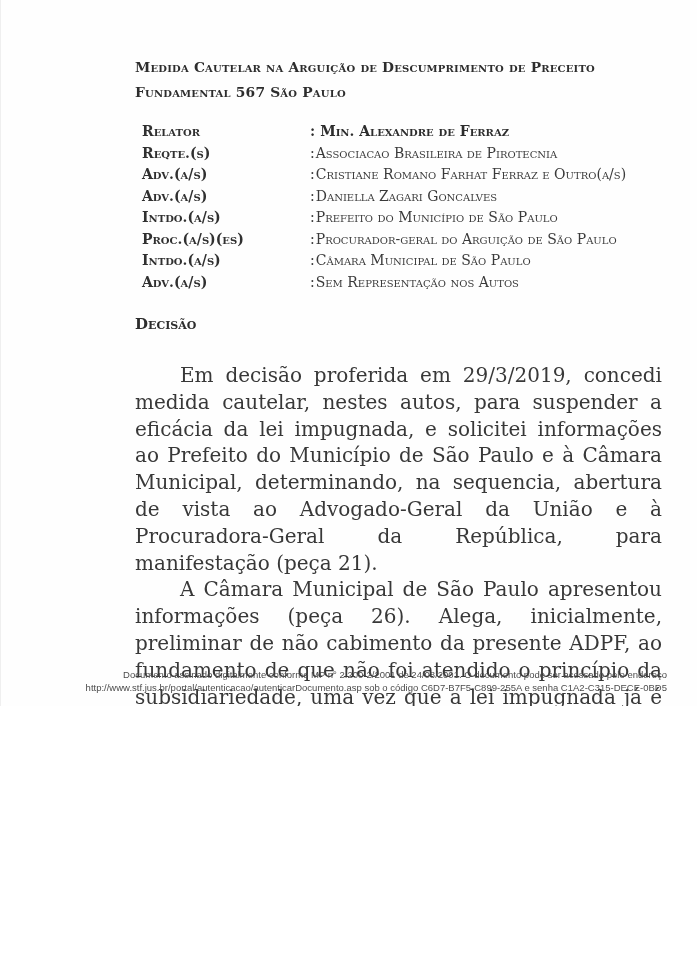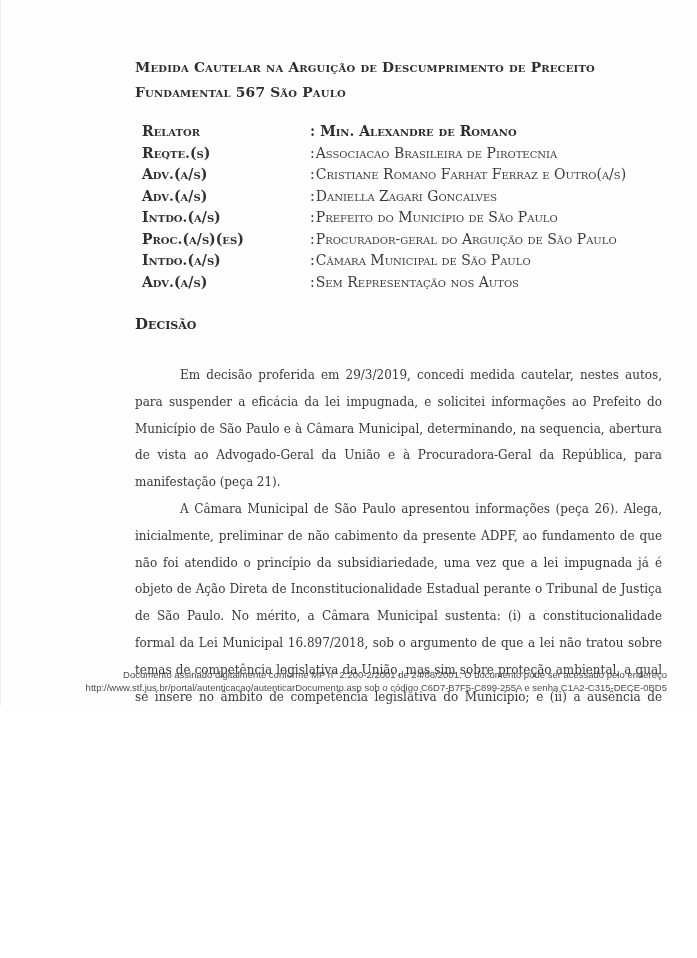--- a/index.html
+++ b/index.html
@@ -69,21 +69,21 @@
     font-size: 15px;
     color: #2d2d2d;
   }
   .decision-body {
     margin-top: 29px;
   }
   .decision-body p {
     margin: 0;
     text-indent: 45px;
     text-align: justify;
-    font-size: 12px;
+    font-size: 20px;
     line-height: 26.8px;
     color: #383838;
   }
   .decision-body em {
     font-style: italic;
   }
   .page-footer {
     position: absolute;
     left: 30px;
     right: 30px;
@@ -109,21 +109,21 @@
 
 <div class="page">
   <div class="content">
 
     <div class="case-title">Medida Cautelar na Arguição de Descumprimento de Preceito Fundamental 567 São Paulo</div>
 
     <div class="parties">
         <div class="party-row emphasis">
           <span class="party-label">Relator</span>
           <span class="party-colon">:</span>
-          <span class="party-value">Min. Alexandre de Romano</span>
+          <span class="party-value">Min. Alexandre de Ferraz</span>
         </div>
         <div class="party-row">
           <span class="party-label">Reqte.(s)</span>
           <span class="party-colon">:</span>
           <span class="party-value">Associacao Brasileira de Pirotecnia</span>
         </div>
         <div class="party-row">
           <span class="party-label">Adv.(a/s)</span>
           <span class="party-colon">:</span>
           <span class="party-value">Cristiane Romano Farhat Ferraz e Outro(a/s)</span>

